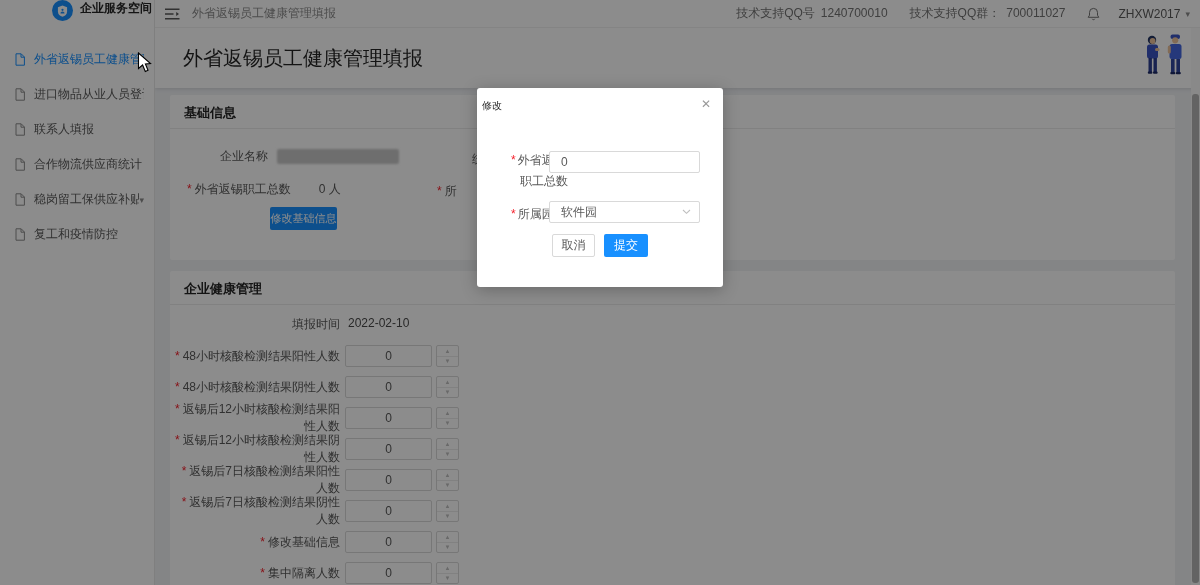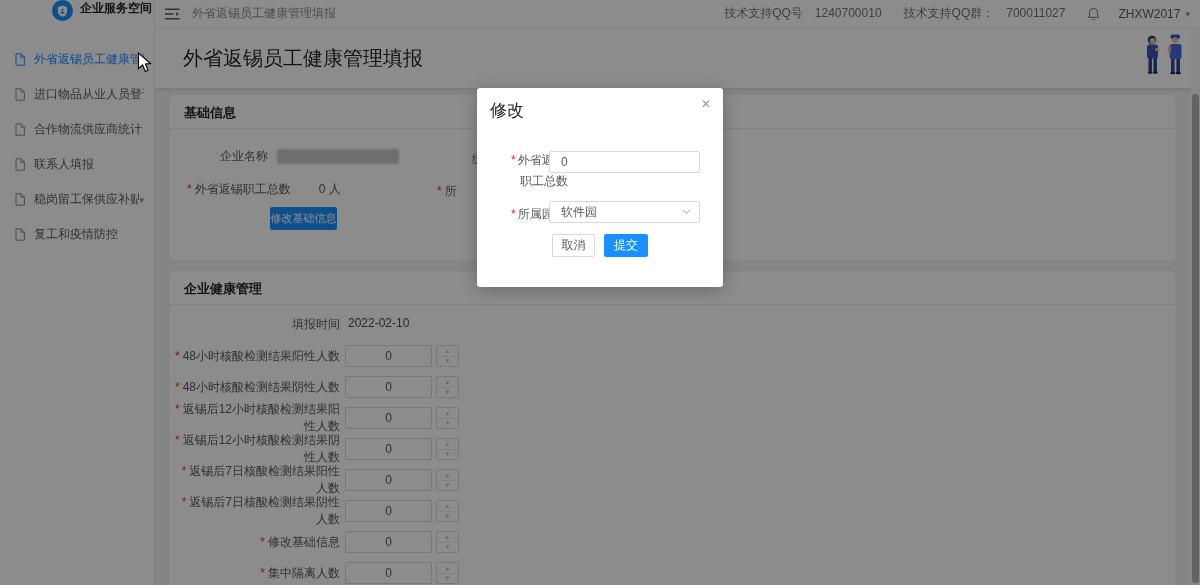--- a/index.html
+++ b/index.html
@@ -25,21 +25,21 @@
   .side-item.has-sub .sub-arrow { display:block; }
 
   
   .topbar { position:absolute; left:155px; top:0; width:1045px; height:28px; background:#fff;
             border-bottom:1px solid #f0f0f0; display:flex; align-items:center;
             font-size:12px; color:#8c8c8c; z-index:2; }
   .fold-btn { margin-left:10px; display:flex; cursor:pointer; }
   .breadcrumb { margin-left:12px; }
   .topbar-right { margin-left:auto; display:flex; align-items:center; padding-right:10px; color:#737373; }
   .support { margin-right:22px; white-space:nowrap; }
-  .support b { font-weight:400; margin-left:12px; }
+  .support b { font-weight:400; margin-left:6px; }
   .bell-btn { margin-right:18px; display:flex; cursor:pointer; }
   .user-drop { display:flex; align-items:center; cursor:pointer; color:#595959; }
   .user-caret { margin-left:5px; font-size:9px; color:#8c8c8c; }
 
   
   .pagehead { position:absolute; left:155px; top:28px; width:1045px; height:60px; background:#fff;
               box-shadow:0 1px 4px rgba(0,0,0,.12); z-index:1; }
   .page-title { position:absolute; left:28px; top:17px; font-size:20px; font-weight:500; color:#262626; }
   .illustration { position:absolute; right:12px; top:6px; }
 
@@ -83,21 +83,21 @@
 
   
   .scrollbar { position:absolute; right:0; top:28px; bottom:0; width:9px; background:#fafafa; z-index:4; }
   .scroll-thumb { position:absolute; left:1px; top:66px; bottom:2px; width:7px; background:#b5b5b5;
                   border-radius:3px; cursor:pointer; }
 
   
   .mask { position:absolute; inset:0; background:rgba(0,0,0,0.45); z-index:10; }
   .modal { position:absolute; left:477px; top:88px; width:246px; height:199px; background:#fff;
            border-radius:3px; box-shadow:0 3px 16px rgba(0,0,0,.25); z-index:20; }
-  .modal-title { position:absolute; left:13px; top:11px; font-size:17px; font-weight:500; color:#262626; }
+  .modal-title { position:absolute; left:5px; top:11px; font-size:10px; font-weight:500; color:#262626; }
   .modal-close { position:absolute; right:9px; top:7px; font-size:12px; color:#999; cursor:pointer;
                  padding:3px; line-height:1; }
   .m-label { position:absolute; left:34px; font-size:12px; color:#595959; line-height:21px; }
   .m-label .req::before { margin-right:2px; }
   .m-label .line2 { display:block; margin-left:9px; }
   .m-label-1 { top:62px; }
   .m-label-2 { top:116px; }
   .m-input, .m-select { position:absolute; left:72px; width:151px; height:22px; background:#fff;
             border:1px solid #d9d9d9; border-radius:2px; display:flex; align-items:center;
             padding:0 8px 0 11px; font-size:12px; color:#595959; }
@@ -320,32 +320,32 @@
 
         </div>
 
         <div class="side-item">
           <span class="doc-icon">
             <svg width="12" height="13" viewBox="0 0 12 13" fill="none" stroke="currentColor" stroke-width="1">
               <path d="M2 .8h5.2L10.4 4v8.2H2z"></path>
               <path d="M7 1v3.2h3.4"></path>
             </svg>
           </span>
+          <span class="side-label">联系人填报</span>
+
+        </div>
+
+        <div class="side-item">
+          <span class="doc-icon">
+            <svg width="12" height="13" viewBox="0 0 12 13" fill="none" stroke="currentColor" stroke-width="1">
+              <path d="M2 .8h5.2L10.4 4v8.2H2z"></path>
+              <path d="M7 1v3.2h3.4"></path>
+            </svg>
+          </span>
           <span class="side-label">合作物流供应商统计</span>
-
-        </div>
-
-        <div class="side-item">
-          <span class="doc-icon">
-            <svg width="12" height="13" viewBox="0 0 12 13" fill="none" stroke="currentColor" stroke-width="1">
-              <path d="M2 .8h5.2L10.4 4v8.2H2z"></path>
-              <path d="M7 1v3.2h3.4"></path>
-            </svg>
-          </span>
-          <span class="side-label">联系人填报</span>
 
         </div>
 
         <div class="side-item has-sub">
           <span class="doc-icon">
             <svg width="12" height="13" viewBox="0 0 12 13" fill="none" stroke="currentColor" stroke-width="1">
               <path d="M2 .8h5.2L10.4 4v8.2H2z"></path>
               <path d="M7 1v3.2h3.4"></path>
             </svg>
           </span>

